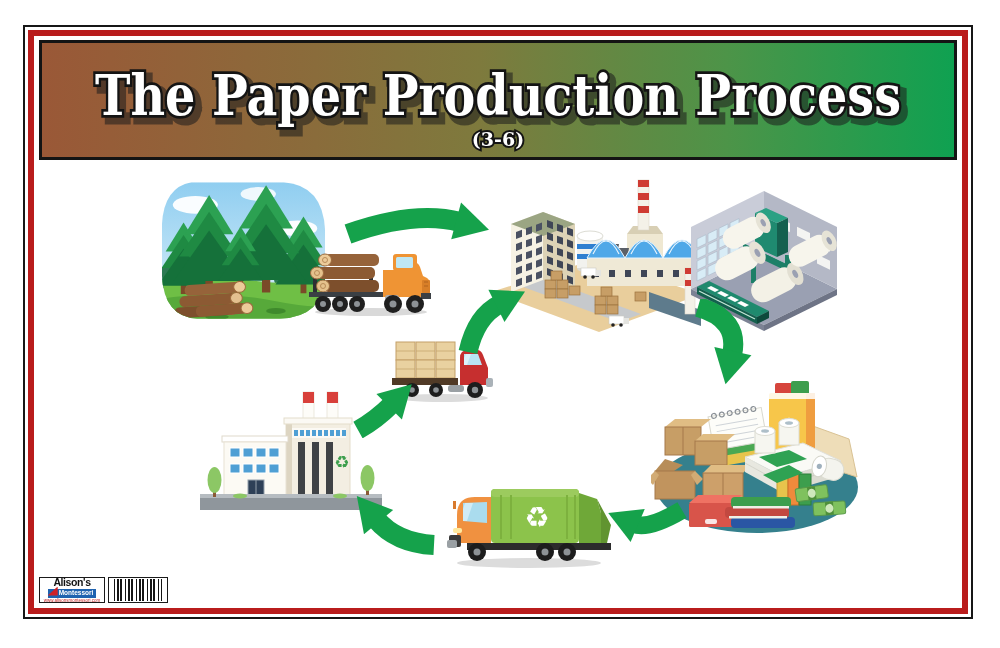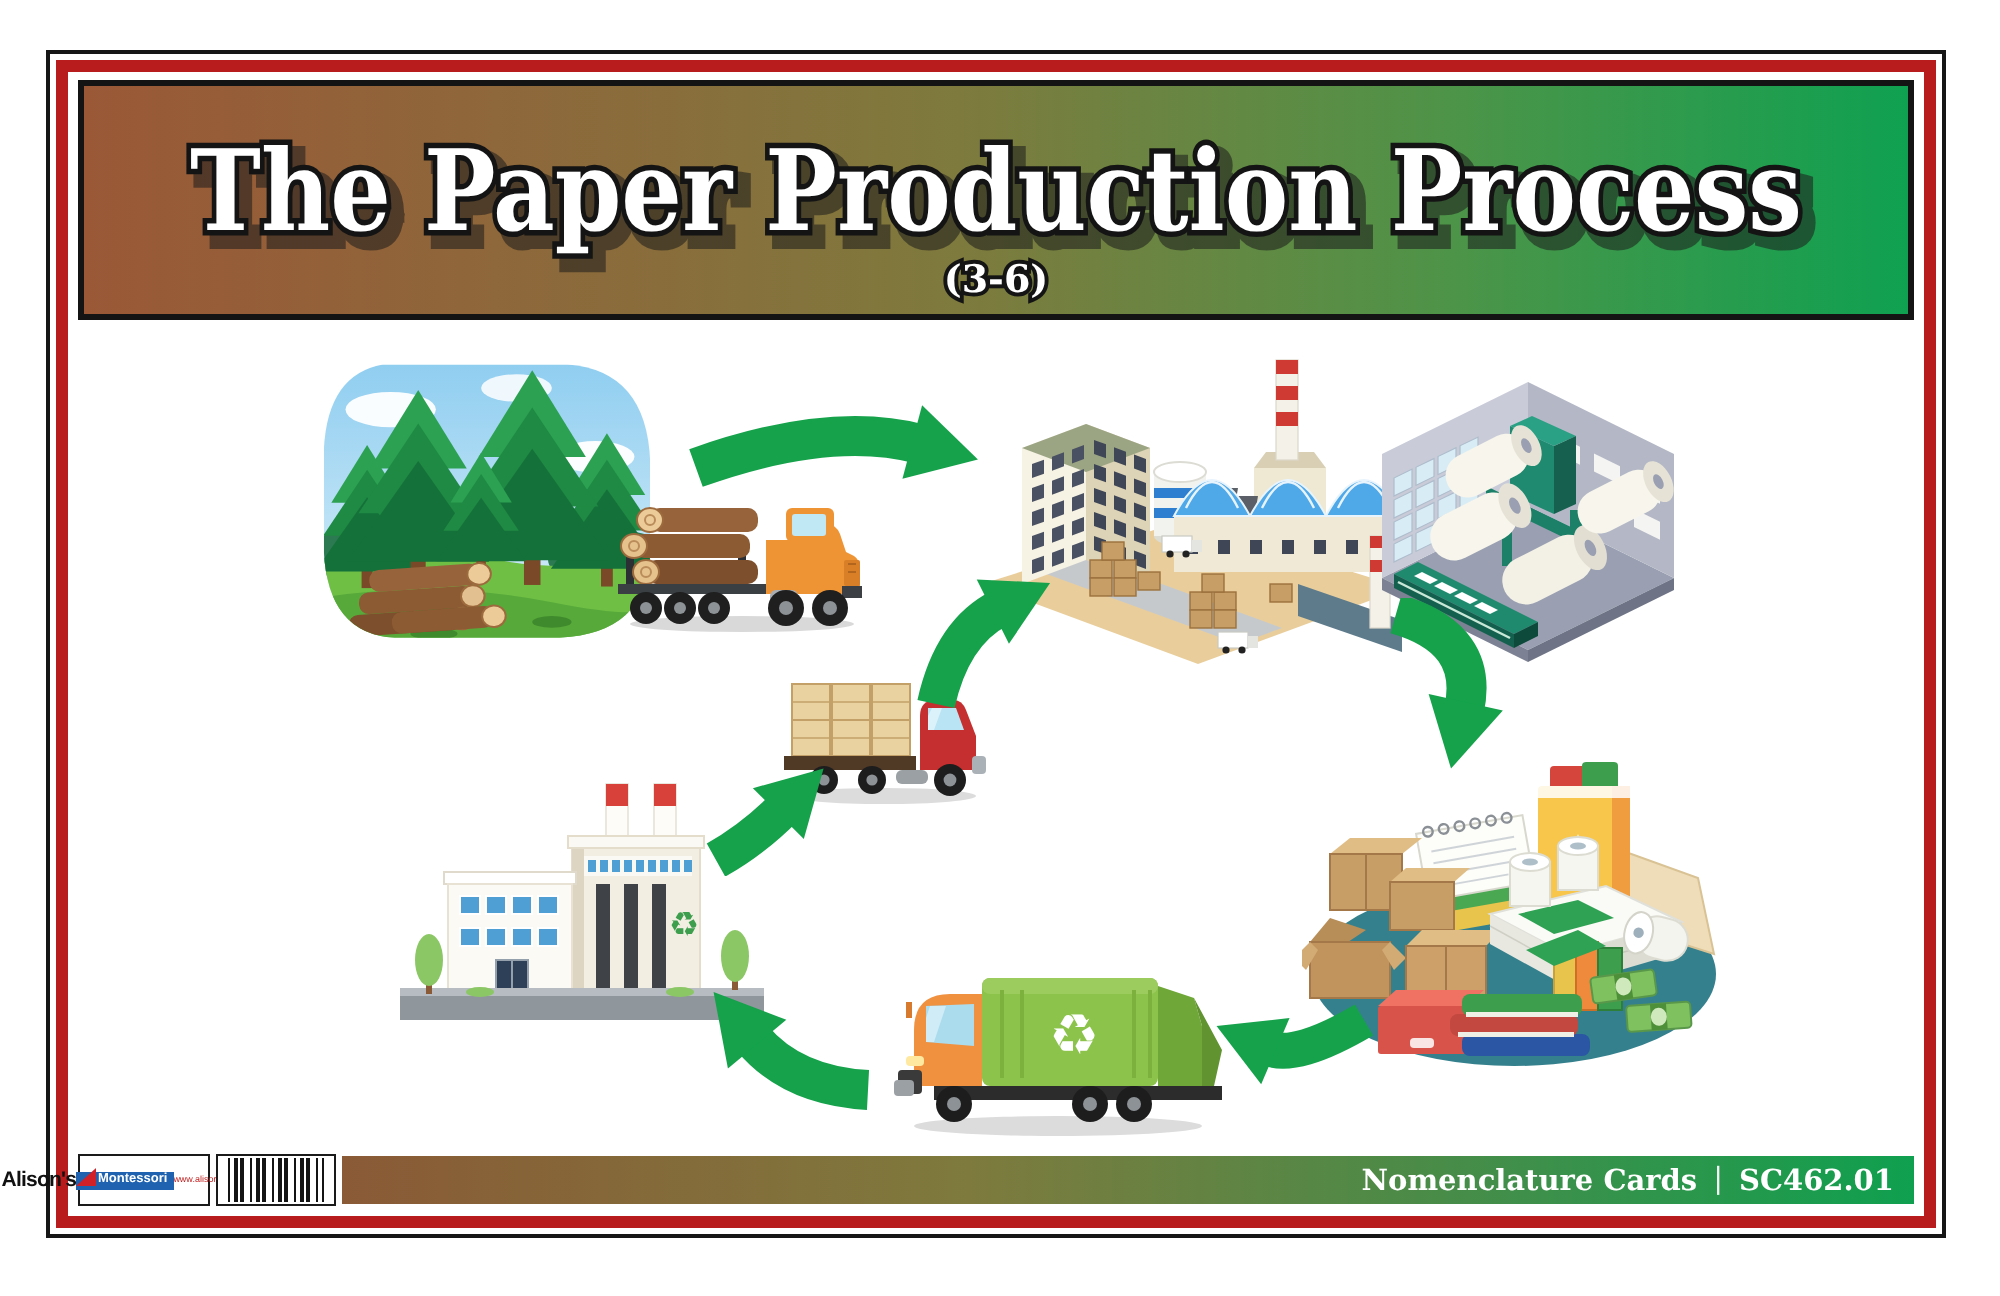--- a/index.html
+++ b/index.html
@@ -28,21 +28,21 @@
   #fig-baletruck{left:356px;top:294px;width:105px;height:74px;}
   #arrow1{left:306px;top:162px;width:150px;height:55px;}
   #arrow2{left:640px;top:263px;width:80px;height:90px;}
   #arrow3{left:570px;top:458px;width:85px;height:55px;}
   #arrow4{left:310px;top:445px;width:100px;height:78px;}
   #arrow5{left:312px;top:340px;width:78px;height:62px;}
   #arrow6{left:420px;top:250px;width:92px;height:72px;}
   
   .footer{position:absolute;left:5px;right:5px;bottom:5px;height:26px;display:flex;gap:3px;align-items:stretch;}
   .logo-box{width:66px;background:#fff;border:1.5px solid #1a1a1a;box-sizing:border-box;
-            display:flex;flex-direction:row;align-items:center;justify-content:center;line-height:1;}
+            display:flex;flex-direction:column;align-items:center;justify-content:center;line-height:1;}
   .logo-top{font-weight:bold;font-size:10.5px;letter-spacing:-0.4px;color:#111;}
   .logo-mid{position:relative;background:#1f63b0;color:#fff;font-weight:bold;font-size:6.5px;
             padding:1px 3px 1.5px 11px;margin-top:1px;}
   .logo-swoosh{position:absolute;left:0;top:-2px;width:10px;height:9px;background:#cf2127;
                clip-path:polygon(0 100%,100% 0,100% 100%);}
   .logo-url{font-size:4.5px;color:#c22222;margin-top:1px;}
   .barcode{width:60px;background:#fff;border:1.5px solid #1a1a1a;box-sizing:border-box;padding:1px 5px;}
   .barcode-stripes{height:100%;
      background:repeating-linear-gradient(90deg,#141414 0 1px,#fff 1px 3px,#141414 3px 5px,#fff 5px 6px,#141414 6px 8px,#fff 8px 11px);}
   .gradient-bar{flex:1;height:24px;align-self:center;
@@ -648,22 +648,17 @@
 
       <div class="footer">
         <div class="logo-box">
           <span class="logo-top">Alison's</span>
           <span class="logo-mid"><span class="logo-swoosh"></span><span>Montessori</span></span>
           <span class="logo-url">www.alisonsmontessori.com</span>
         </div>
         <div class="barcode">
           <div class="barcode-stripes"></div>
         </div>
-        <div class="gradient-bar">
-          <span>Nomenclature Cards</span>
-          <span class="sep">|</span>
-          <span>SC462.01</span>
-        </div>
       </div>
 
     </div>
   </div>
 </div>
 
 </body></html>

